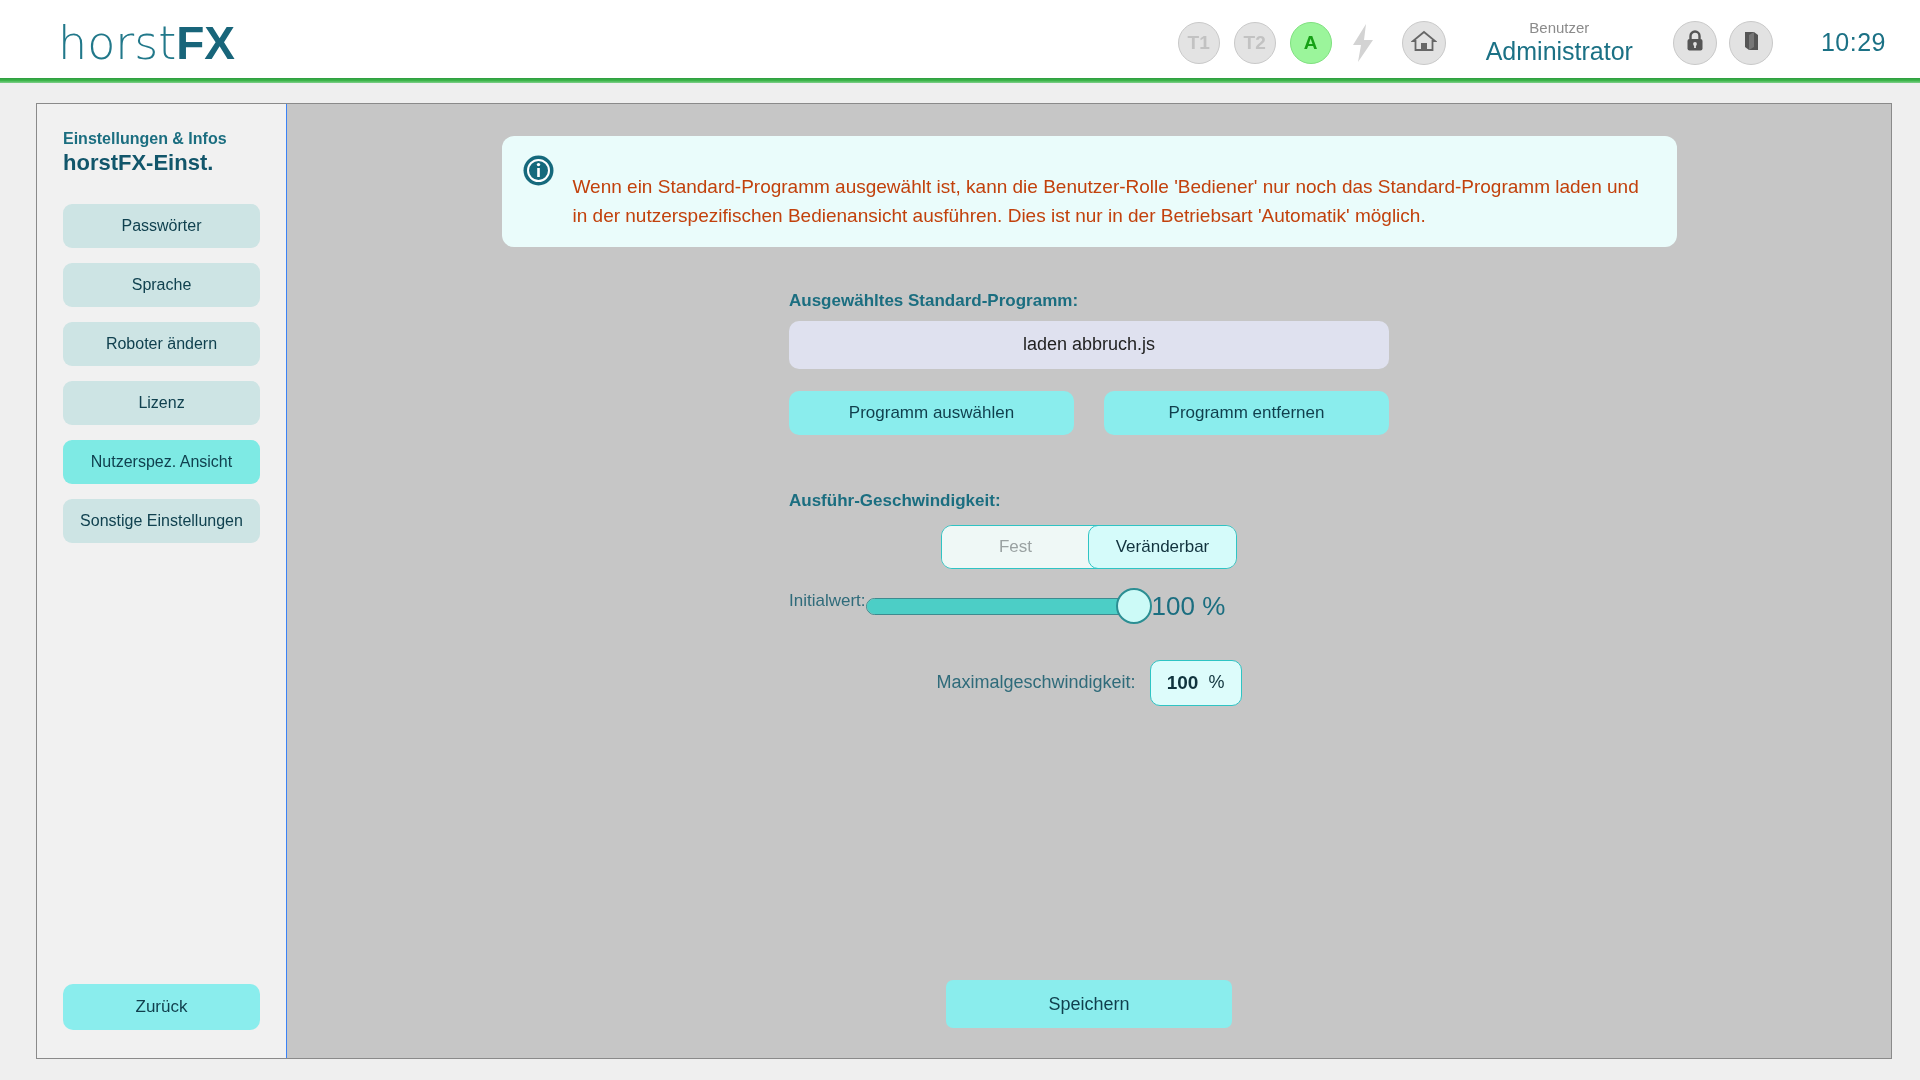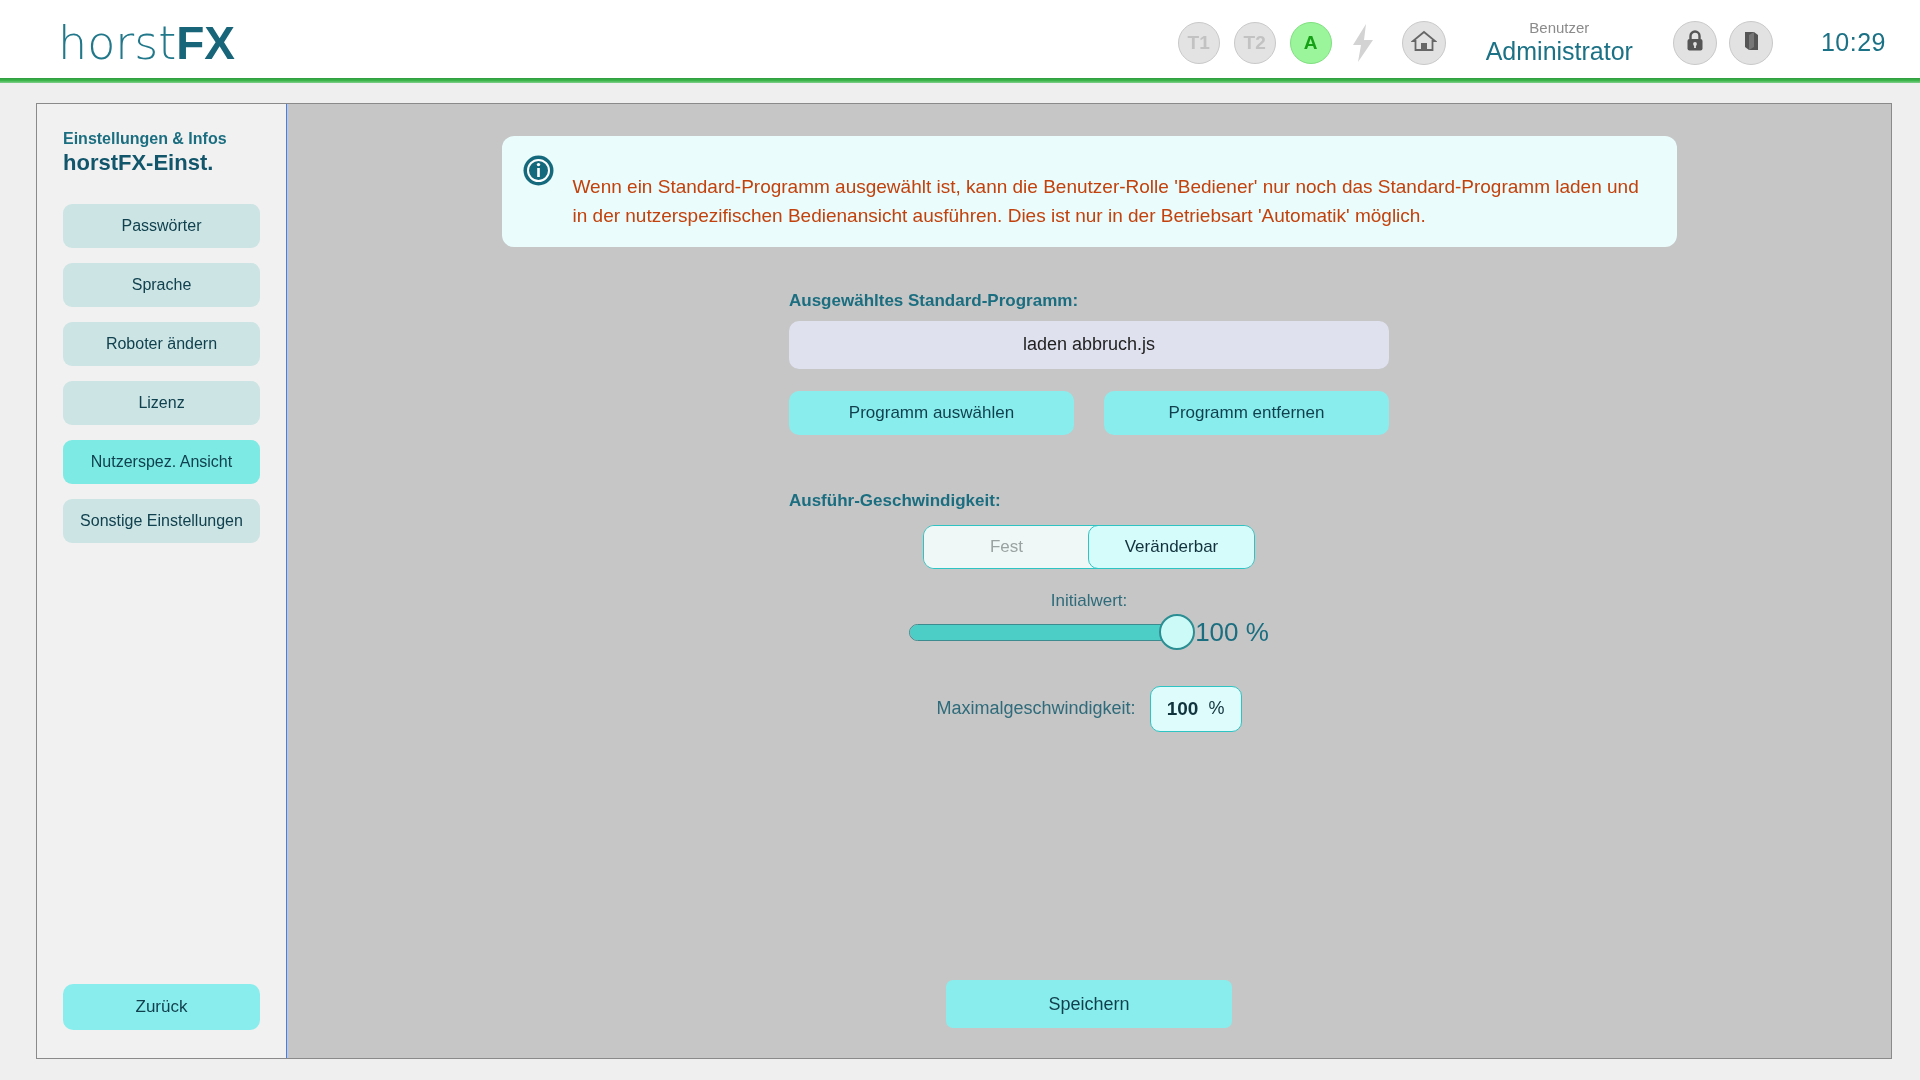--- a/index.html
+++ b/index.html
@@ -227,21 +227,21 @@
     font-size: 17px;
     display: flex; align-items: center; justify-content: center;
     border: none;
     font-family: "Liberation Sans", sans-serif;
   }
 
   .speed-section { margin-top: 56px; width: 600px; }
 
   .toggle-wrap {
     margin: 14px auto 0 auto;
-    width: 332px;
+    width: 296px;
     height: 44px;
     display: flex;
     border: 1px solid #2fc4c4;
     border-radius: 11px;
     overflow: hidden;
     background: #eefaf8;
   }
   .toggle-opt {
     flex: 1 1 0;
     display: flex; align-items: center; justify-content: center;
@@ -255,22 +255,21 @@
     background: #d5fbfa;
     color: #11323d;
     border: 1px solid #2fc4c4;
     border-radius: 10px;
     margin: -1px;
   }
 
   .slider-block {
     margin-top: 22px;
     display: flex;
-    flex-direction: column;
-    align-items: center;
+    flex-direction: row;
   }
   .slider-caption {
     font-size: 17px;
     color: #2f6b7a;
     margin-bottom: 6px;
   }
   .slider-row {
     display: flex;
     align-items: center;
     gap: 16px;

